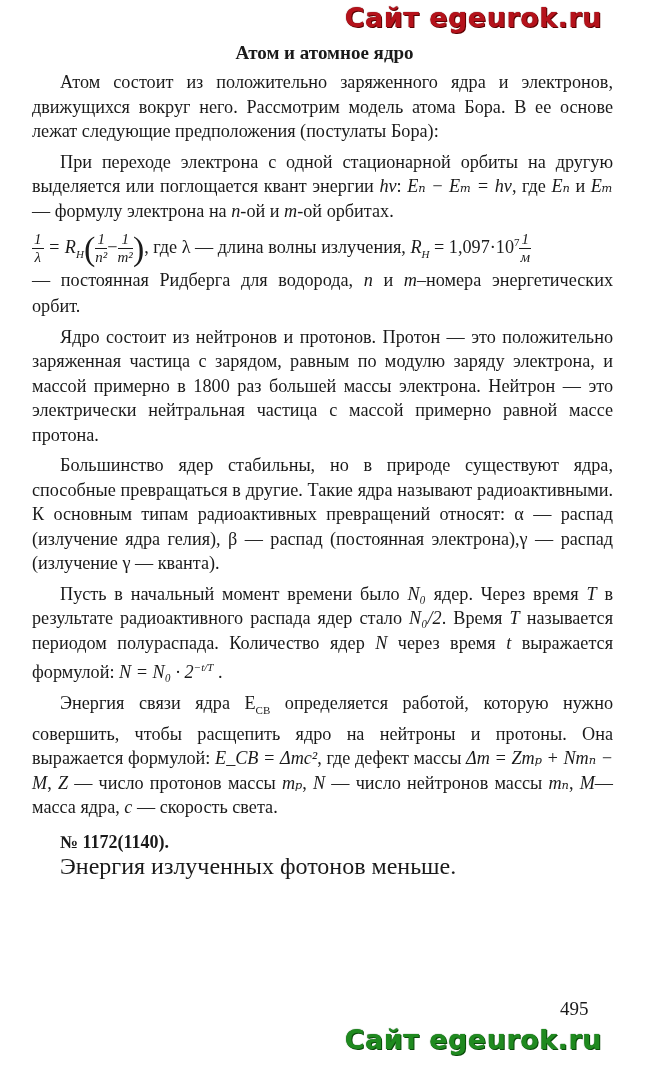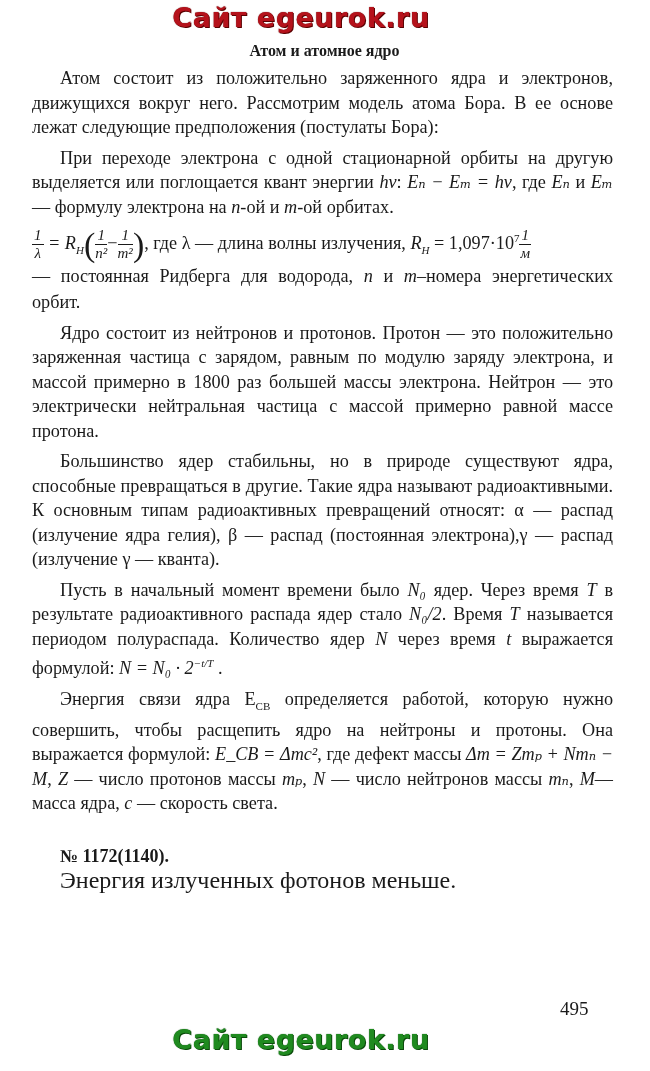--- a/index.html
+++ b/index.html
@@ -1,35 +1,35 @@
 <!DOCTYPE html>
 <html><head>
 <meta charset="utf-8">
 <style>
   html, body { margin: 0; padding: 0; }
   body {
     width: 650px; height: 1071px; background: #ffffff; position: relative; overflow: hidden;
     font-family: "Liberation Serif", "DejaVu Serif", serif; color: #1a1a1a;
   }
   .watermark {
-    position: absolute; left: 0; width: 602px; text-align: center;
+    position: absolute; left: 0; width: 602px; text-align: right;
     font-family: "DejaVu Sans", sans-serif; font-size: 27px; font-weight: bold; letter-spacing: 0.5px;
   }
   .wm-top { top: 2px; color: #b5121b; text-shadow: 1px 1px 0 #5a0000, 0 0 1px #5a0000; }
   .wm-bottom { top: 1024px; color: #1f8a1f; text-shadow: 1px 1px 0 #0b4a0b, 0 0 1px #0b4a0b; }
   .page { position: absolute; left: 32px; top: 42px; width: 585px; }
-  .title { text-align: center; font-weight: bold; font-size: 16px; margin: 0 0 6px 0; }
+  .title { text-align: center; font-weight: bold; font-size: 19px; margin: 0 0 6px 0; }
   p { margin: 0 4px 6px 0; font-size: 18.2px; line-height: 24.5px; text-align: justify; text-indent: 28px; }
   p.noindent { text-indent: 0; }
   i { font-style: italic; }
   .frac { display: inline-block; vertical-align: middle; text-align: center; font-style: italic; font-size: 15px; line-height: 17px; }
   .frac span { display: block; }
   .frac .num { border-bottom: 1px solid #1a1a1a; padding: 0 2px; }
   .paren { font-size: 34px; vertical-align: middle; font-weight: 100; }
-  .task-block { margin-top: 28px; padding-left: 28px; }
+  .task-block { margin-top: 10px; padding-left: 28px; }
   .task-num { font-weight: bold; font-size: 18px; line-height: 24px; }
   .task-answer { font-size: 24px; line-height: 24px; }
   .page-number { position: absolute; left: 560px; top: 998px; font-size: 19px; }
   sup { font-size: 11px; }
   sub { font-size: 11px; }
 </style>
 </head>
 <body>
 
 <div class="watermark wm-top">Сайт egeurok.ru</div>

